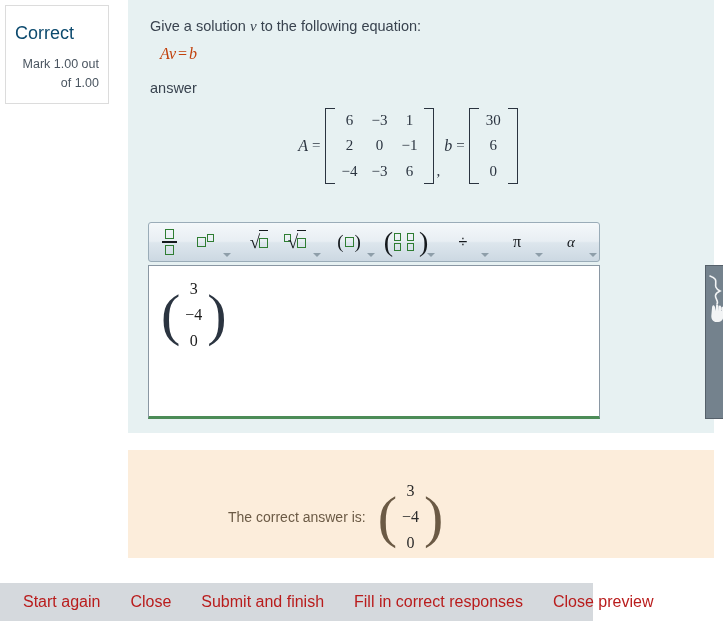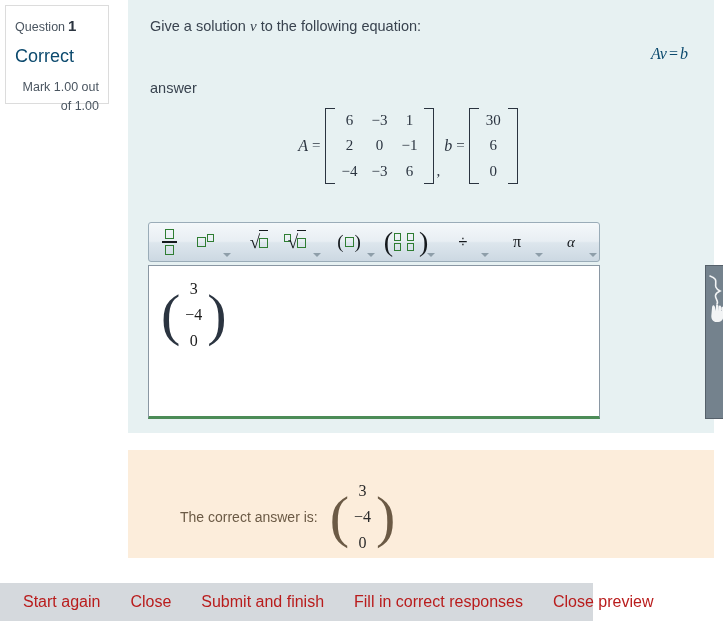--- a/index.html
+++ b/index.html
@@ -76,25 +76,26 @@
   .qtext .var {
     font-style: italic;
     font-family: "Liberation Serif", serif;
     font-size: 15px;
   }
   .eqline {
     position: absolute;
     left: 0;
     top: 45px;
     width: 560px;
-    text-align: right;
+    text-align: left;
     font-family: "Liberation Serif", serif;
     font-style: italic;
     font-size: 16px;
-    color: #0c4a6e;
+    color: #c2410c;
+    padding-left: 32px;
   }
   .eqline .op { font-style: normal; margin: 0 2px; }
   .wheretext {
     position: absolute;
     left: 22px;
     top: 80px;
     font-size: 14.5px;
     color: #39434f;
   }
 
@@ -330,21 +331,21 @@
   }
   #feedback-inner {
     position: absolute;
     left: 52px;
     top: 28px;
     display: flex;
     align-items: center;
     font-size: 14px;
     color: #6b5a45;
   }
-  #feedback-inner .fbtext { margin-right: 12px; }
+  #feedback-inner .fbtext { margin-right: 12px; margin-left: 48px; }
   #feedback-vector {
     display: flex;
     align-items: center;
     font-family: "Liberation Serif", serif;
     color: #2b2b2b;
   }
   #feedback-vector .pparen { color: #6b5a45; }
 
   
   #action-bar {
@@ -364,23 +365,20 @@
     margin-left: 8px;
     text-decoration: none;
     white-space: nowrap;
   }
   .action-link:first-child { margin-left: 12px; }
 </style>
 </head>
 <body>
 
 <div id="question-info">
-  <div class="qline">
-    <span>Question</span><span class="qnum">1</span>
-  </div>
   <div class="state">Correct</div>
   <div class="grade">Mark 1.00 out of 1.00</div>
 </div>
 
 <div id="question-panel">
 
   <div class="qtext">
     <span>Give a solution</span>
     <span class="var">v</span>
     <span>to the following equation:</span>

